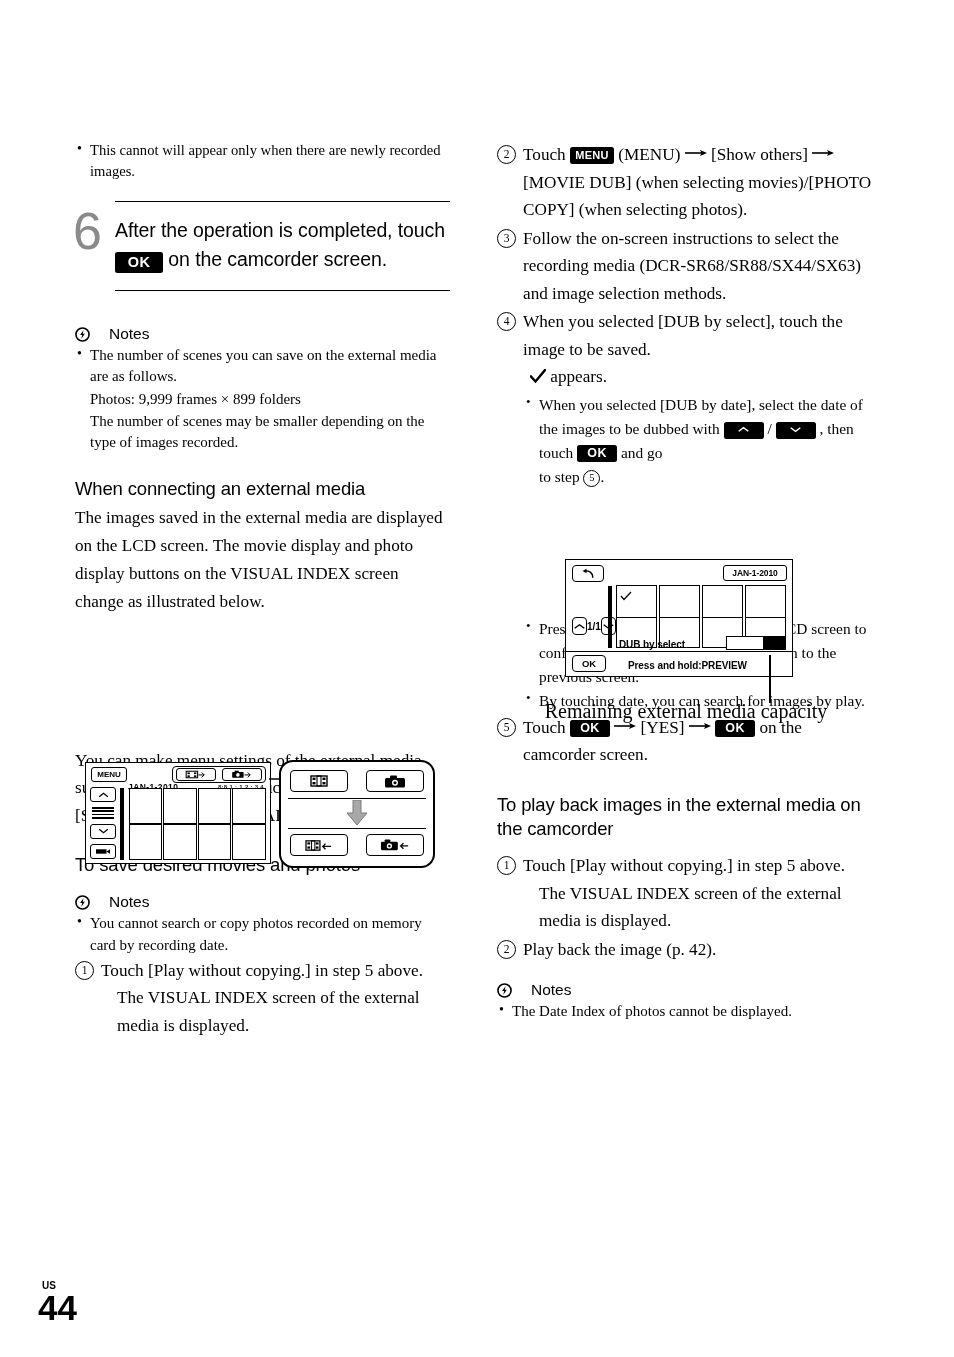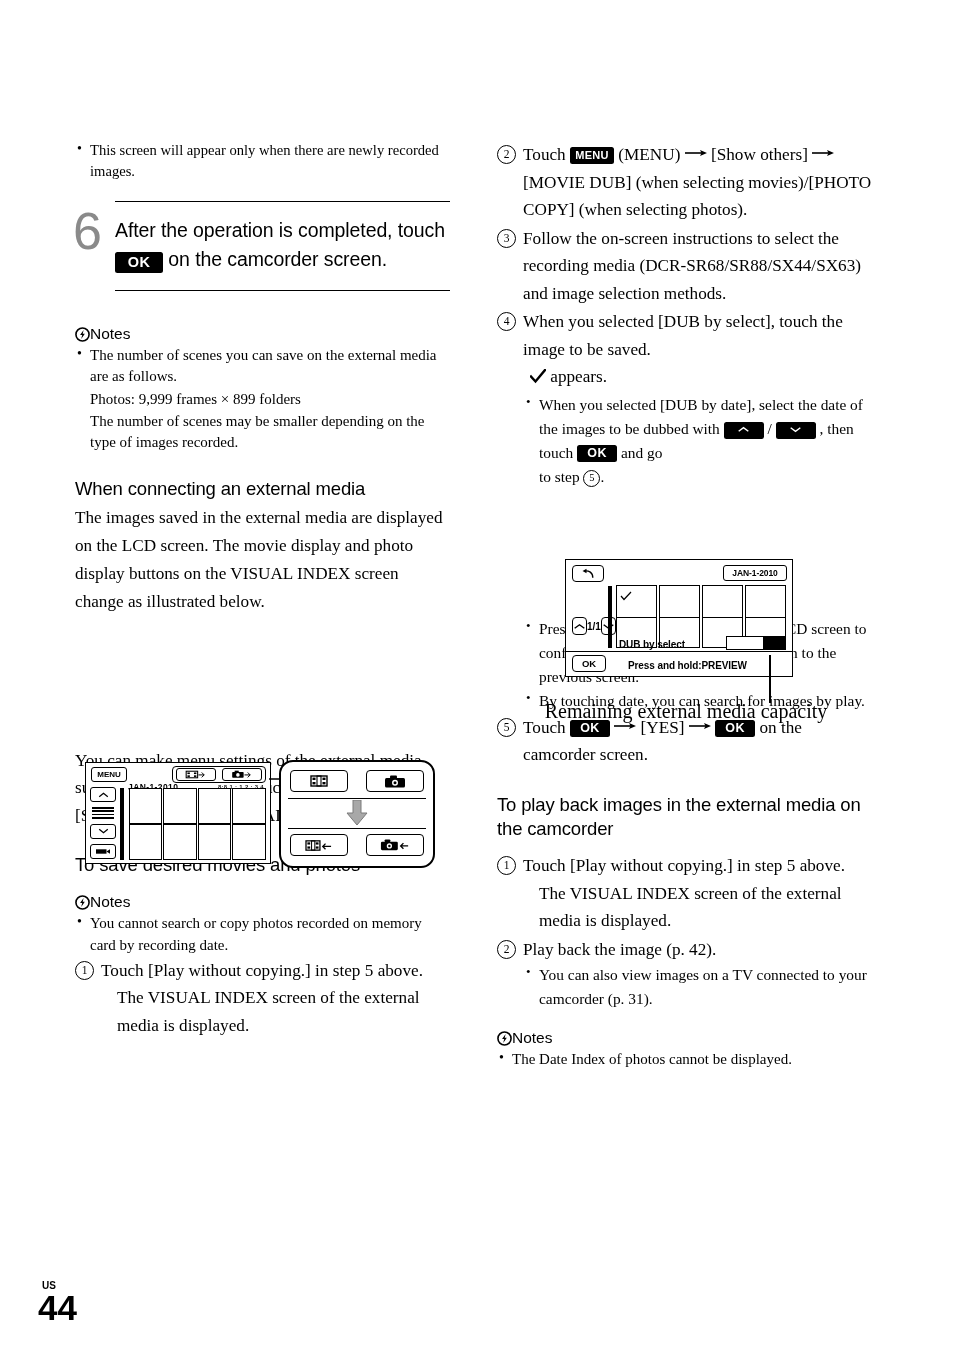--- a/index.html
+++ b/index.html
@@ -85,21 +85,21 @@
     padding: 14px 0 16px 0;
     letter-spacing: -0.1px;
   }
 
   
   .notes-head {
     font-family: "Liberation Sans", sans-serif;
     font-size: 15.5px;
     display: flex;
     align-items: center;
-    gap: 0;
+    gap: 19px;
     margin: 0 0 2px 0;
   }
   .note-icon {
     display: inline-block;
     width: 15px;
     height: 15px;
     position: relative;
   }
   .note-icon svg { display: block; }
 
@@ -554,21 +554,21 @@
   }
 </style>
 </head>
 <body>
 
 <div class="page" data-name="manual-page">
 
   <div class="col-left" data-name="left-column">
 
     <ul class="bullet-list" data-name="intro-bullet-list">
-      <li class="bullet-li small" data-name="list-item">This screen will appear only when there are newly recorded images.</li>
+      <li class="bullet-li small" data-name="list-item">This cannot will appear only when there are newly recorded images.</li>
     </ul>
 
     <div class="step-block" data-name="step-6-block">
       <div class="step-num" data-name="step-number">6</div>
       <div class="step-rule-top" data-name="step-divider-top"></div>
       <div class="step-body" data-name="step-instruction">
         <span data-name="step-text-before">After the operation is completed, touch</span>
         <span class="key key-ok big" data-name="ok-key-badge">OK</span>
         <span data-name="step-text-after">on the camcorder screen.</span>
       </div>
@@ -872,21 +872,20 @@
     <div class="num-step" data-name="playback-step-1">
       <span class="circ" data-name="step-circle-number">1</span>
       <span data-name="step-text">Touch [Play without copying.] in step 5 above.</span>
     </div>
     <div class="substep" style="padding-left:42px" data-name="playback-step-1-detail">The VISUAL INDEX screen of the external media is displayed.</div>
 
     <div class="num-step" data-name="playback-step-2">
       <span class="circ" data-name="step-circle-number">2</span>
       <span data-name="step-text">Play back the image (p. 42).</span>
     </div>
-    <div class="sub-bullet" style="padding-left:42px" data-name="playback-step-2-bullet">You can also view images on a TV connected to your camcorder (p. 31).</div>
 
     <div style="height:18px"></div>
 
     <div class="notes-head" data-name="notes-heading-3">
       <span class="note-icon" data-name="lightning-circle-icon">
         <svg width="15" height="15" viewBox="0 0 16 16">
           <circle cx="8" cy="8" r="7" fill="none" stroke="#000" stroke-width="1.7"></circle>
           <path d="M9.2 3.2 L5.4 8.6 L7.7 8.6 L6.6 12.8 L10.5 7.2 L8.2 7.2 Z" fill="#000"></path>
         </svg>
       </span>

